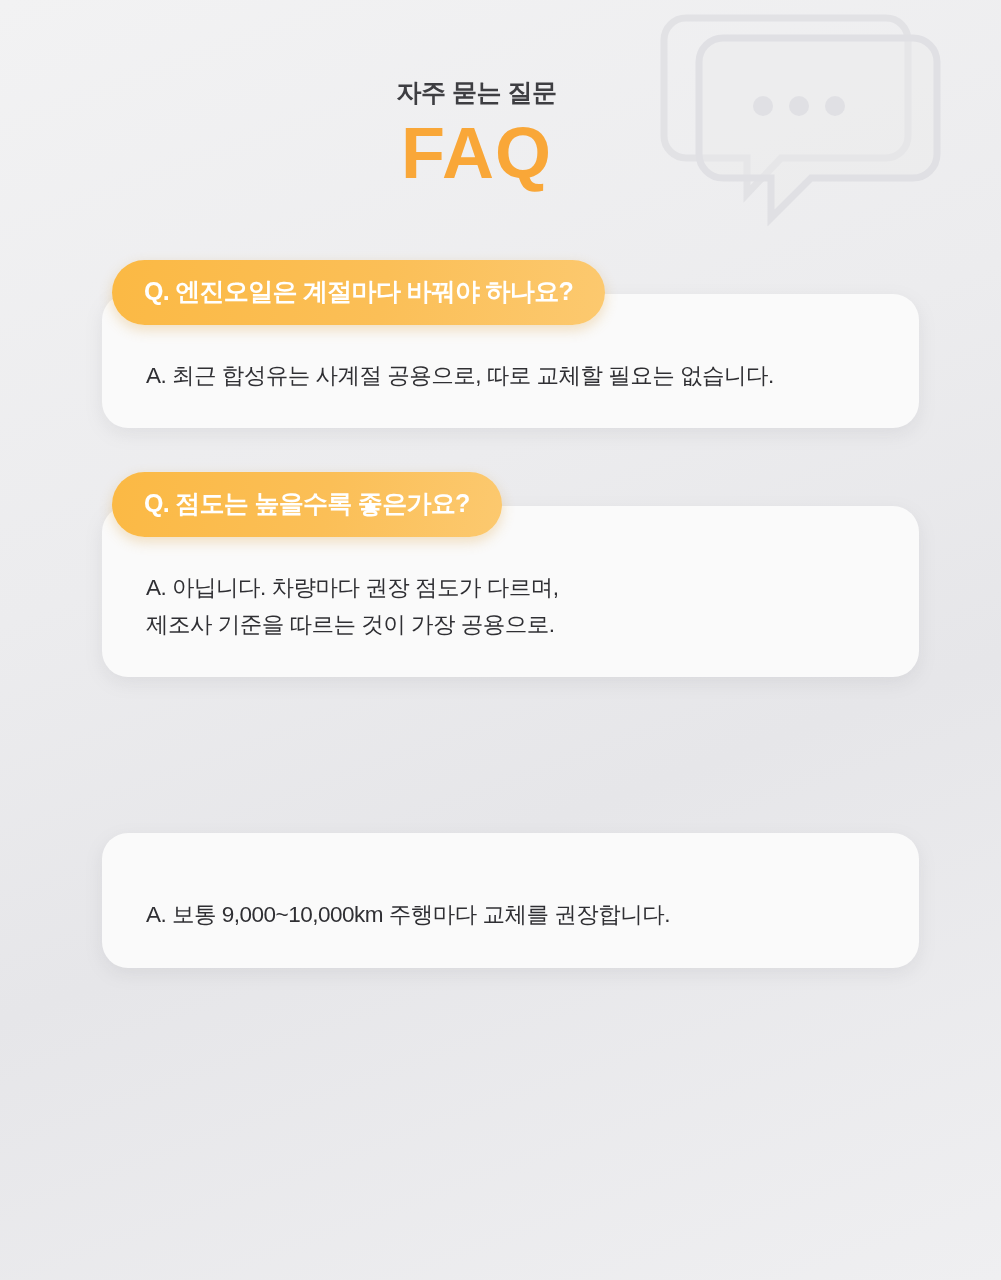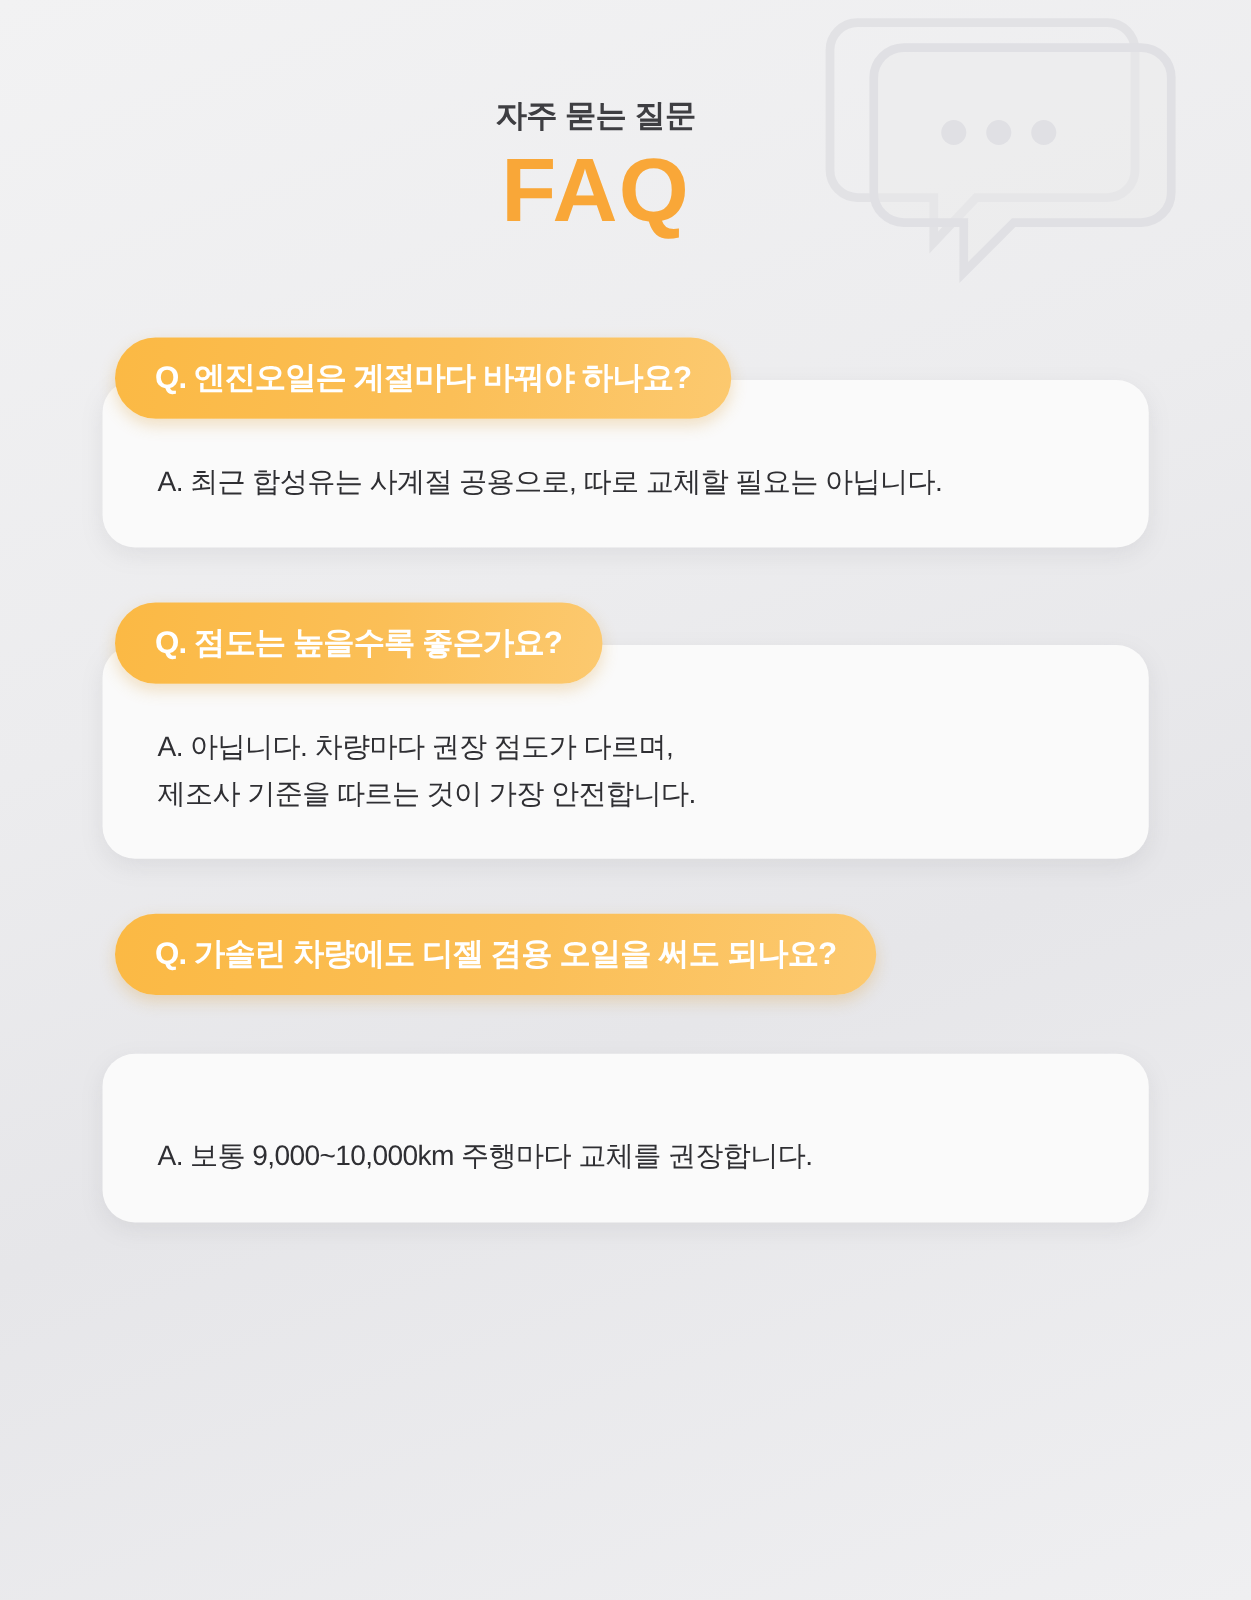--- a/index.html
+++ b/index.html
@@ -46,23 +46,24 @@
     font-size: 72px;
     line-height: 1.0;
     font-weight: 800;
     letter-spacing: 1px;
     color: #f9a738;
   }
 
   
   .faq-list {
     position: absolute;
-    top: 270px;
+    top: 260px;
     left: 0;
     width: 1001px;
+    padding-left: 20px;
   }
 
   .faq-item {
     position: relative;
     margin-bottom: 44px;
   }
 
   
   .answer-card {
     position: relative;
@@ -120,34 +121,33 @@
 <div class="header">
   <div class="kicker">자주 묻는 질문</div>
   <div class="faq-title">FAQ</div>
 </div>
 
 <div class="faq-list">
 
   <div class="faq-item">
     <div class="question-pill">Q. 엔진오일은 계절마다 바꿔야 하나요?</div>
     <div class="answer-card">
-      <div class="answer-text">A. 최근 합성유는 사계절 공용으로, 따로 교체할 필요는 아닙니다.</div>
+      <div class="answer-text">A. 최근 합성유는 사계절 공용으로, 따로 교체할 필요는 없습니다.</div>
     </div>
   </div>
 
   <div class="faq-item">
     <div class="question-pill">Q. 점도는 높을수록 좋은가요?</div>
     <div class="answer-card">
       <div class="answer-text">A. 아닙니다. 차량마다 권장 점도가 다르며,
-   제조사 기준을 따르는 것이 가장 안전합니다.</div>
+   제조사 기준을 따르는 것이 가장 공용으로.</div>
     </div>
   </div>
 
   <div class="faq-item">
-    <div class="question-pill">Q. 가솔린 차량에도 디젤 겸용 오일을 써도 되나요?</div>
   </div>
 
   <div class="faq-item">
     <div class="answer-card">
       <div class="answer-text">A. 보통 9,000~10,000km 주행마다 교체를 권장합니다.</div>
     </div>
   </div>
 
 </div>
 

